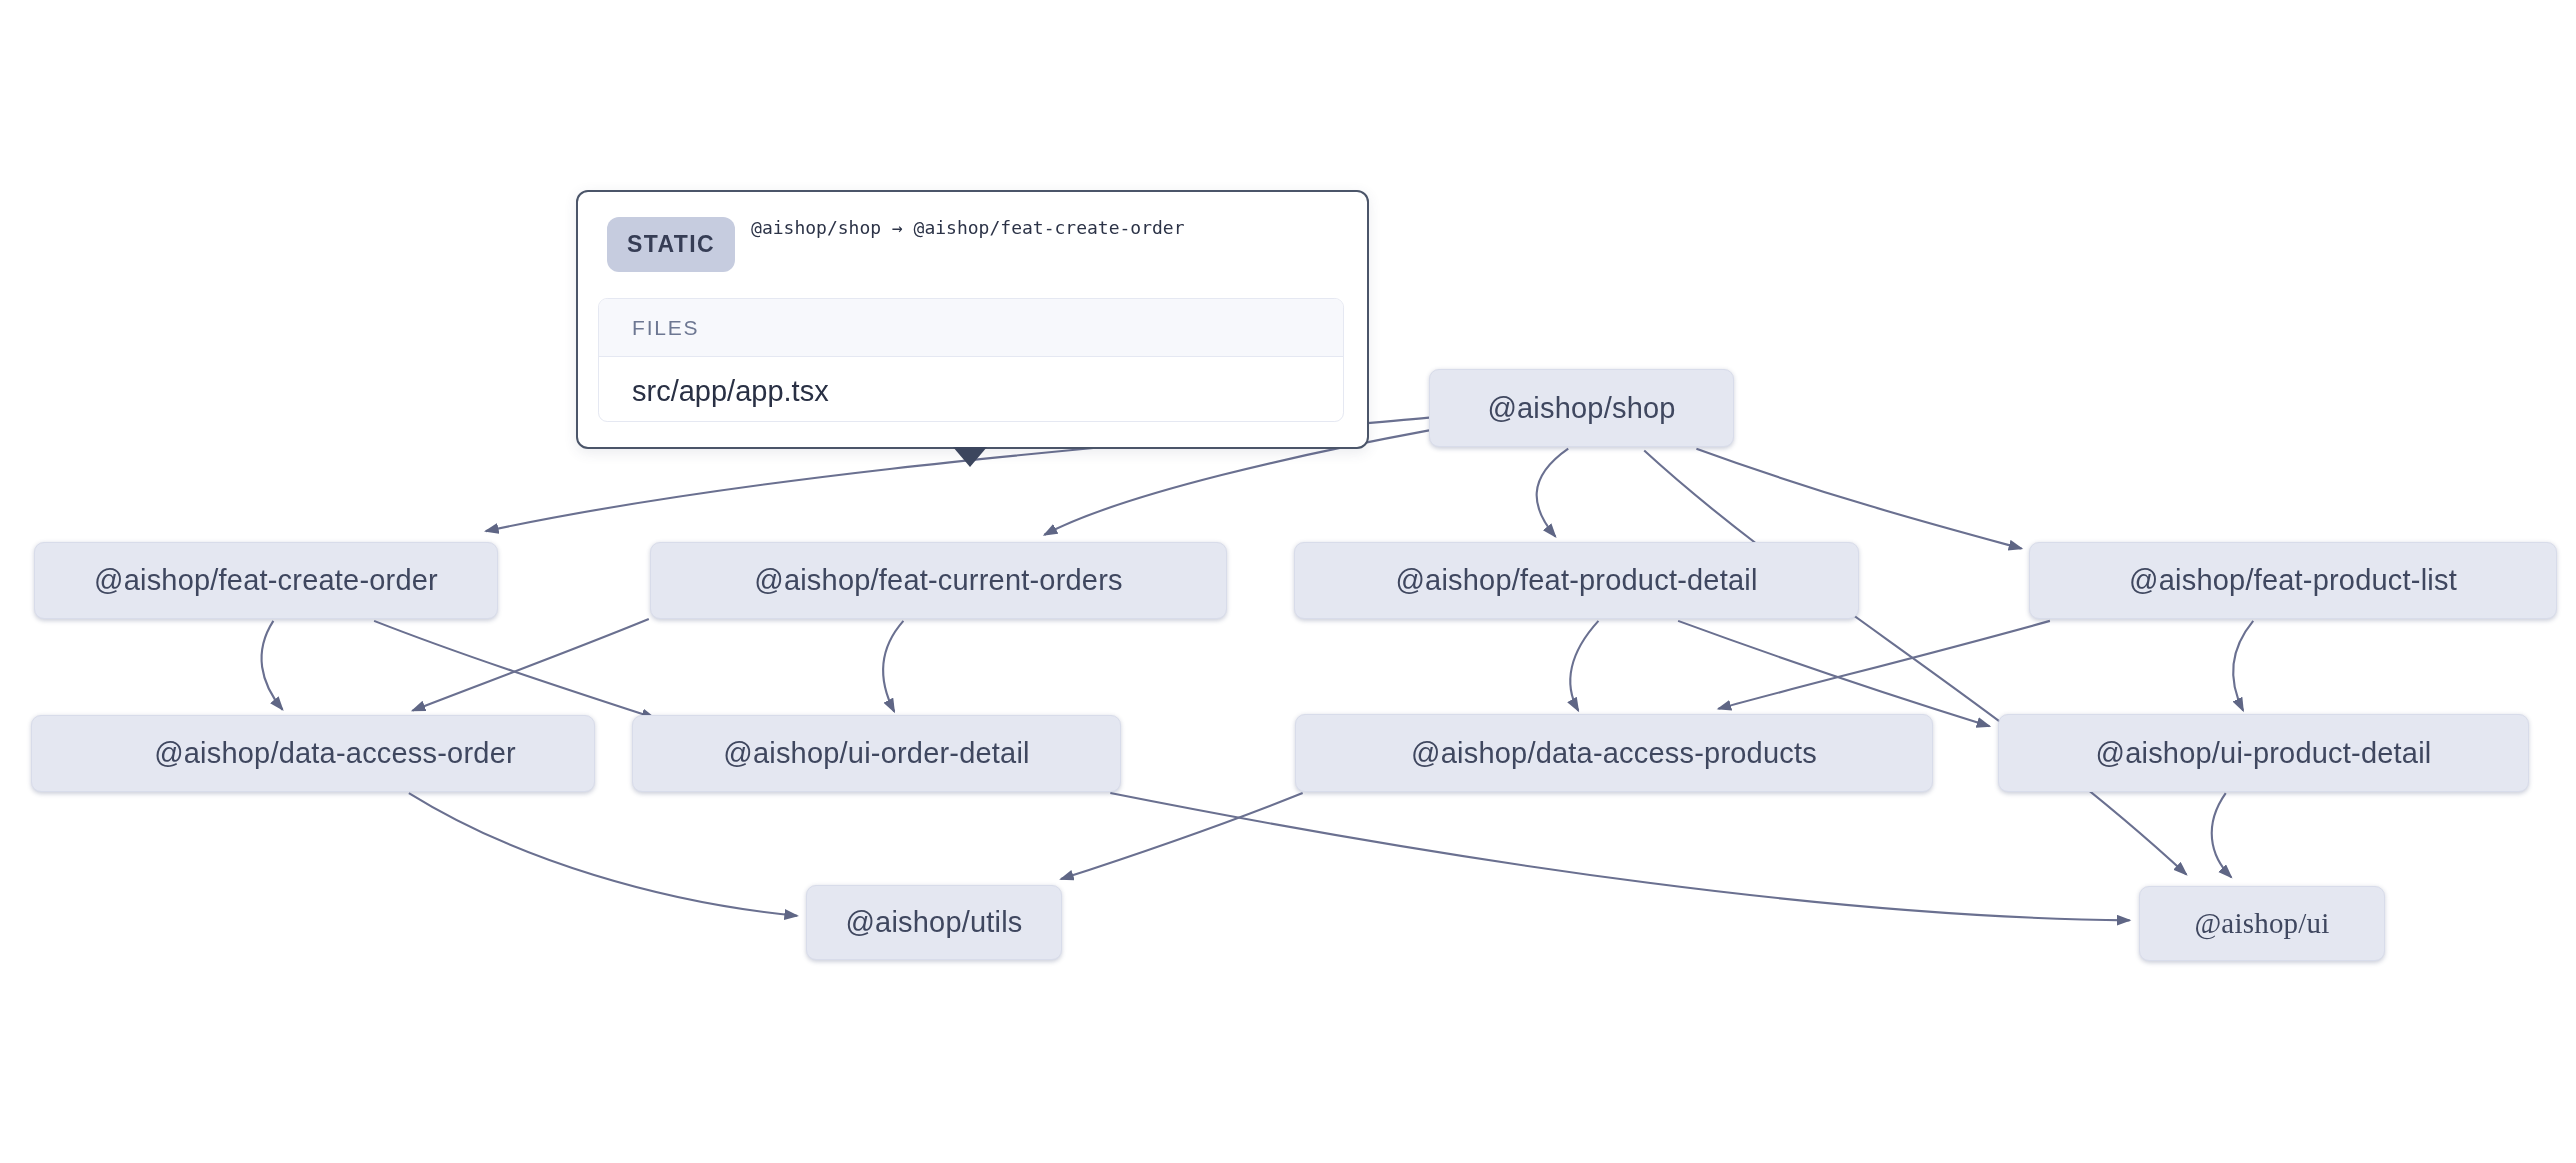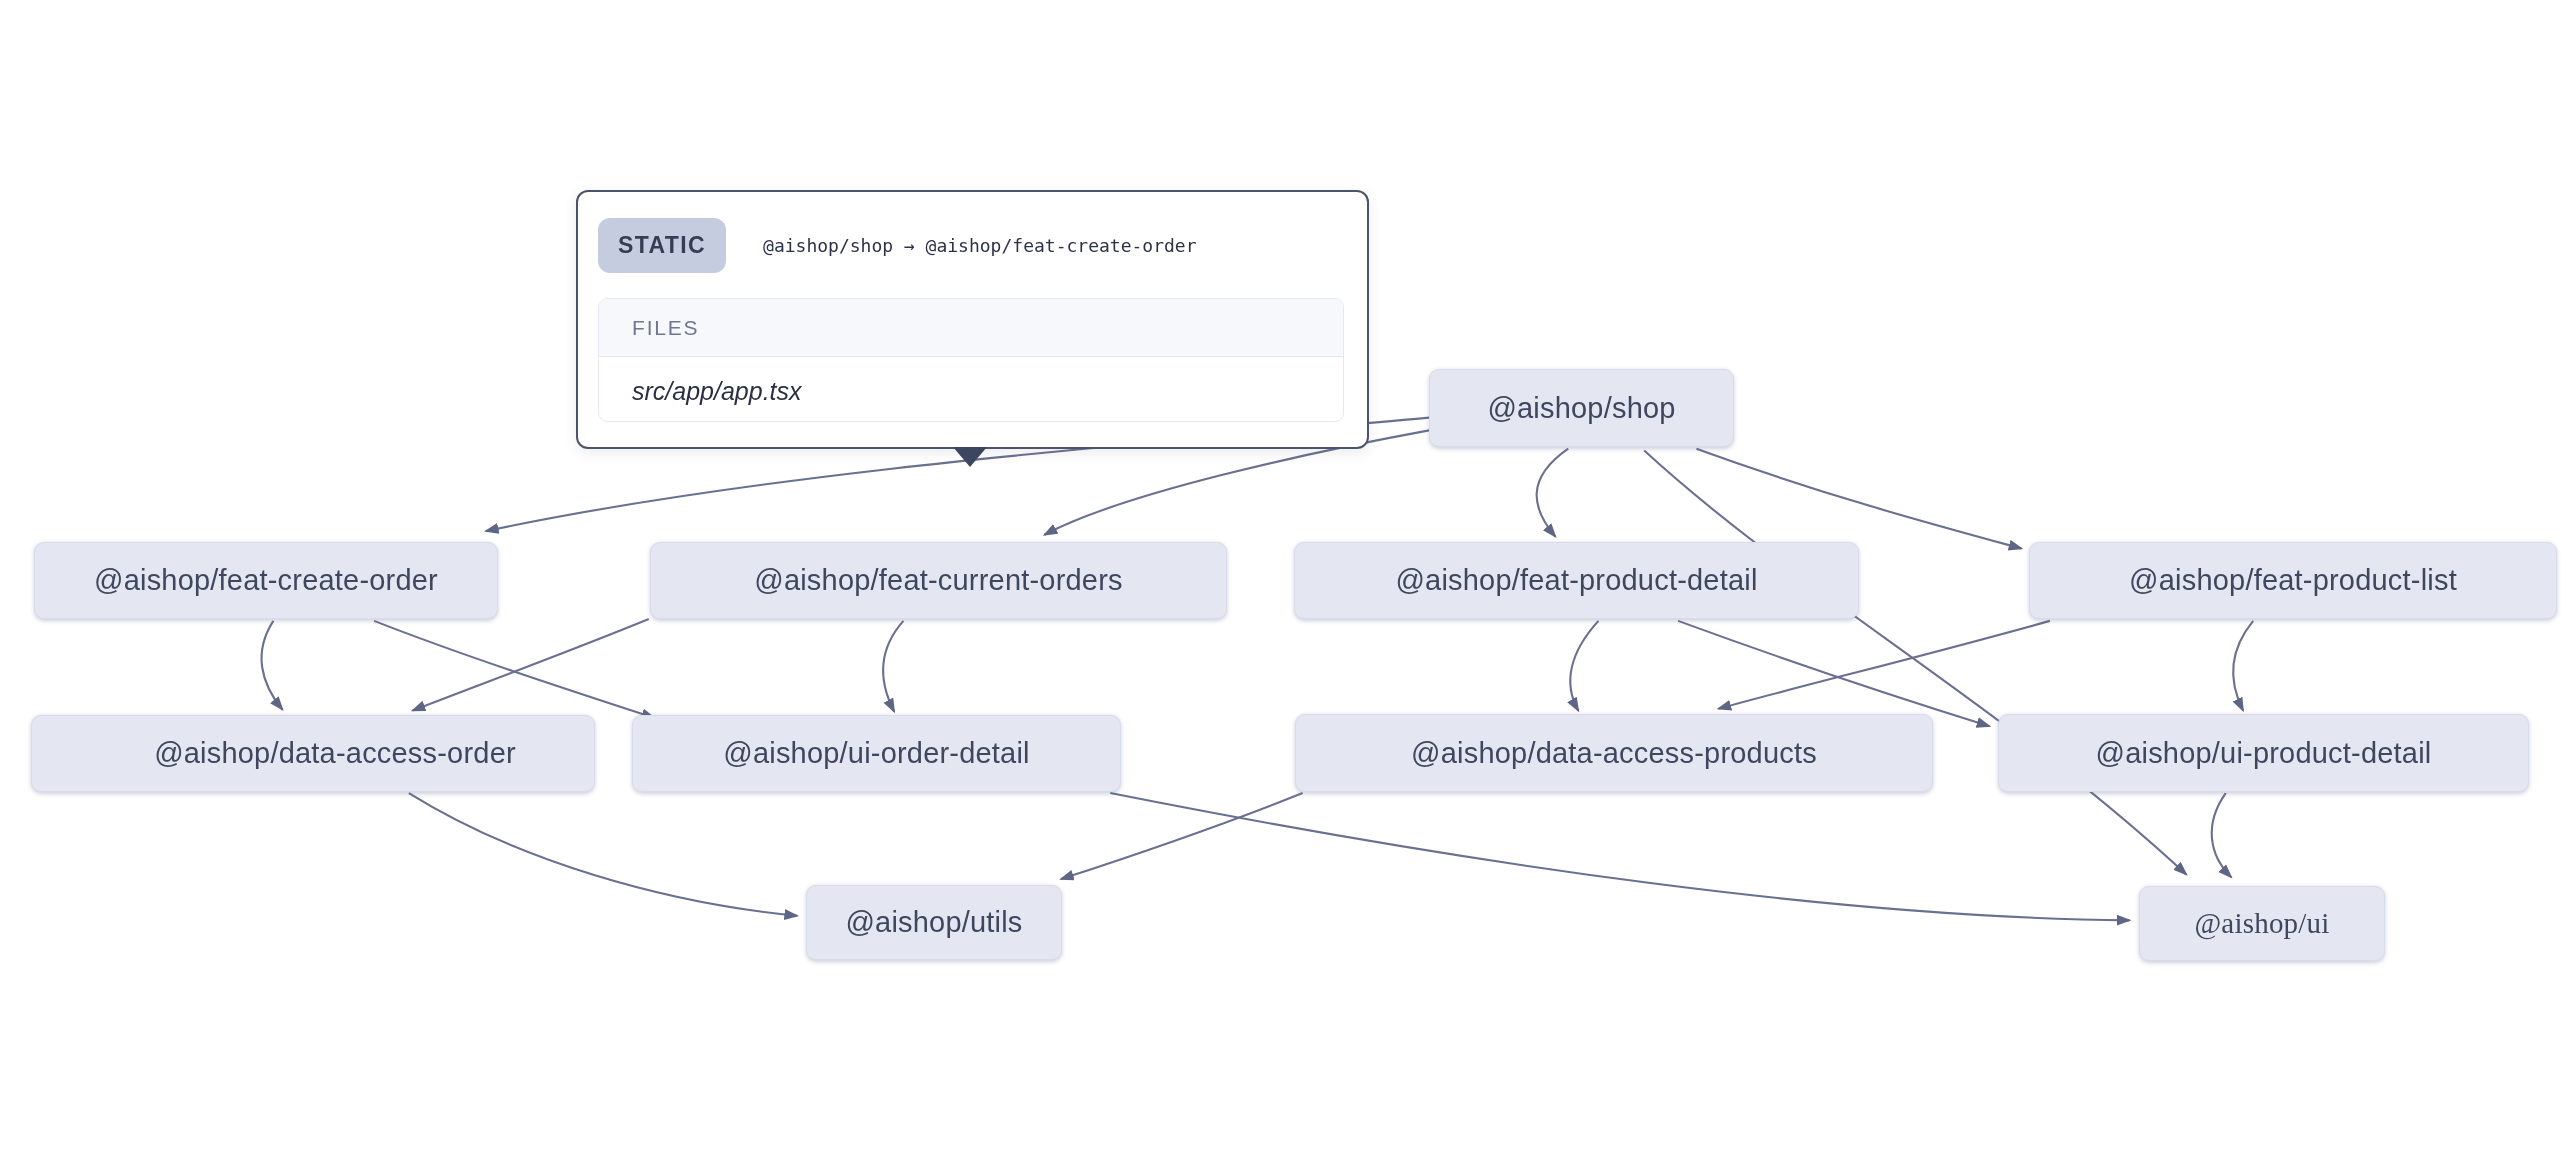--- a/index.html
+++ b/index.html
@@ -31,21 +31,21 @@
     border-radius:10px;color:var(--node-text);font-size:29px;line-height:1;
     white-space:nowrap;box-shadow:0 1.8px 4.6px rgba(90,100,135,.30);
     cursor:pointer;letter-spacing:0.2px;
   }
   .tooltip{
     position:absolute;left:576px;top:190px;width:793px;height:259px;
     background:var(--tt-bg);border:2.3px solid var(--tt-border);
     border-radius:12px;box-shadow:0 3.7px 13px rgba(60,70,100,.10);
   }
   .tooltip-head{
-    display:flex;align-items:center;gap:37px;padding:25px 18.3px 0 20px;height:81px;
+    display:flex;align-items:flex-start;gap:16px;padding:25px 18.3px 0 20px;height:81px;margin-left:9px;
   }
   .badge{
     display:inline-flex;align-items:center;justify-content:center;
     background:var(--badge-bg);color:var(--badge-text);
     border-radius:12px;height:55px;padding:0 20px;
     font-size:23px;font-weight:bold;letter-spacing:1.4px;
   }
   .tooltip-title{
     font-family:"DejaVu Sans Mono","Liberation Mono",monospace;
     font-size:18px;color:var(--title-text);white-space:nowrap;
@@ -55,21 +55,21 @@
     border:0.9px solid var(--panel-border);border-radius:9.2px;overflow:hidden;
     background:#fff;
   }
   .files-header{
     height:58px;display:flex;align-items:center;padding-left:33px;
     background:var(--panel-head-bg);border-bottom:0.9px solid var(--panel-border);
     color:var(--panel-head-text);font-size:21px;letter-spacing:1.8px;font-weight:500;
   }
   .file-row{
     height:69px;display:flex;align-items:center;padding-left:33px;
-    color:var(--file-text);font-size:25px;font-style:italic;
+    color:var(--file-text);font-size:29px;
   }
   .tooltip-pointer{
     position:absolute;left:375px;bottom:-20px;width:0;height:0;
     border-left:17.4px solid transparent;border-right:17.4px solid transparent;
     border-top:20px solid #3c465e;
   }
 </style>
 </head>
 <body>
 

